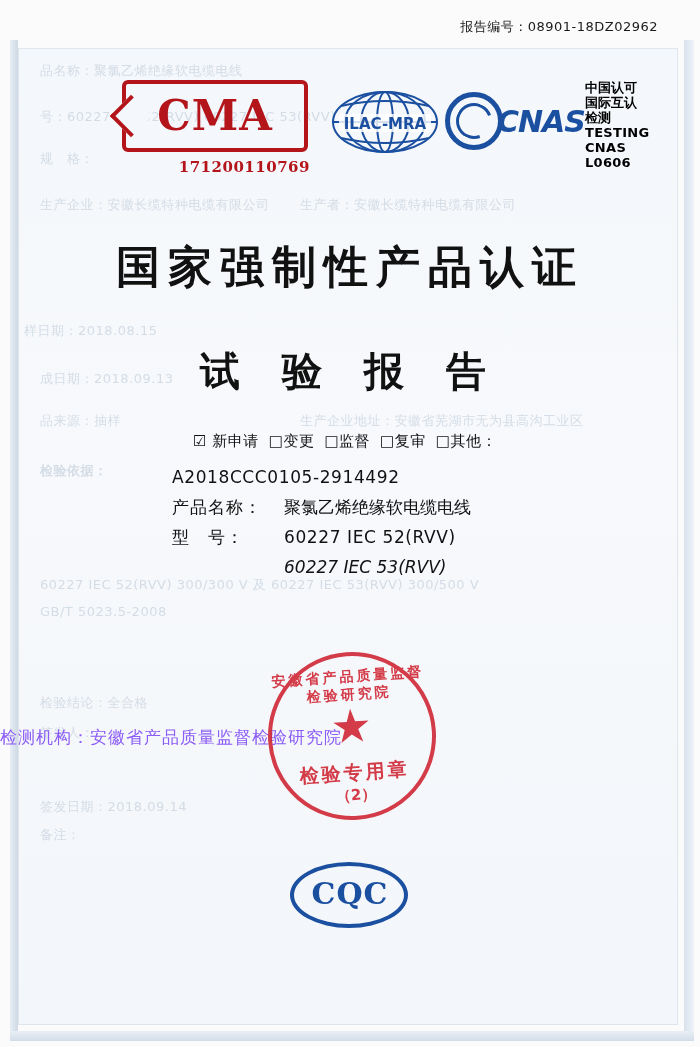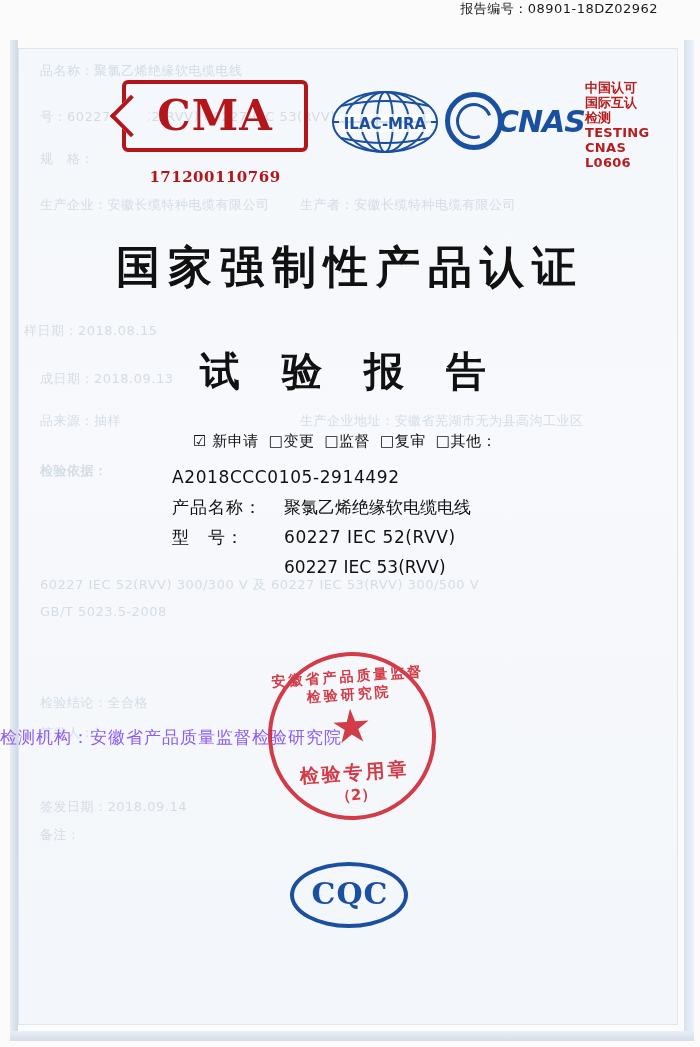--- a/index.html
+++ b/index.html
@@ -43,21 +43,21 @@
     position: absolute;
     left: 10px; right: 6px; bottom: 6px;
     height: 10px;
     background: linear-gradient(180deg,#e9eff5,#d3dde8);
   }
 
   
   .report-no {
     position: absolute;
     right: 42px;
-    top: 0;
+    top: 18px;
     font-size: 13px;
     color: #1a1a1a;
     letter-spacing: 0.5px;
     white-space: nowrap;
   }
 
   
   .ghost {
     position: absolute;
     color: #b9c6d4;
@@ -110,26 +110,27 @@
     position: absolute;
     left: 0; right: 0; top: 6px;
     font-family: "DejaVu Serif", "Liberation Serif", serif;
     font-weight: bold;
     font-size: 42px;
     line-height: 52px;
     color: #b4151b;
     letter-spacing: 1px;
   }
   .cma-num {
-    margin-top: 16px;
+    margin-top: 6px;
     font-family: "DejaVu Serif", "Liberation Serif", serif;
     font-weight: bold;
     font-size: 15px;
     color: #b4151b;
     letter-spacing: 0.5px;
+    text-align: right;
   }
 
   
   .ilac {
     position: absolute;
     left: 285px;
     top: 8px;
     width: 120px;
     height: 80px;
   }
@@ -170,21 +171,21 @@
     font-size: 30px;
     color: #1b4fa0;
     letter-spacing: -1px;
   }
 
   
   .cnas-text {
     position: absolute;
     left: 545px;
     top: 4px;
-    color: #b91c1c;
+    color: #000000;
     font-size: 13px;
     line-height: 15px;
     font-weight: bold;
     text-align: left;
   }
   .cnas-text .en {
     font-family: "DejaVu Sans", "Liberation Sans", sans-serif;
     letter-spacing: 0.3px;
   }
 
@@ -230,21 +231,21 @@
     left: 172px;
     top: 462px;
     font-size: 17px;
     line-height: 30px;
     color: #111;
   }
   .f-row { display: flex; align-items: baseline; white-space: nowrap; }
   .f-label { width: 112px; letter-spacing: 1px; }
   .f-val { font-weight: normal; }
   .f-val.mono { letter-spacing: 0.6px; }
-  .f-cont { margin-left: 112px; white-space: nowrap; }
+  .f-cont { margin-left: 112px; white-space: nowrap; font-style: italic; }
 
   
   .inst {
     position: absolute;
     left: 0; right: 0;
     top: 726px;
     font-size: 17px;
     letter-spacing: 1px;
     color: #8b5cf6;
   }

